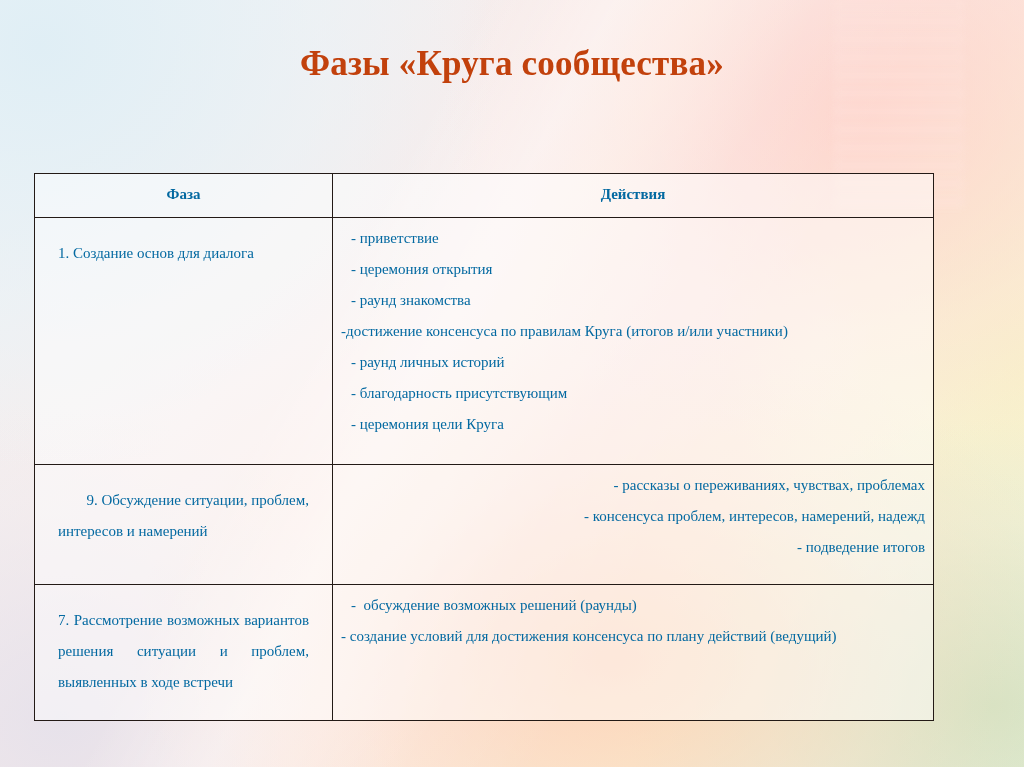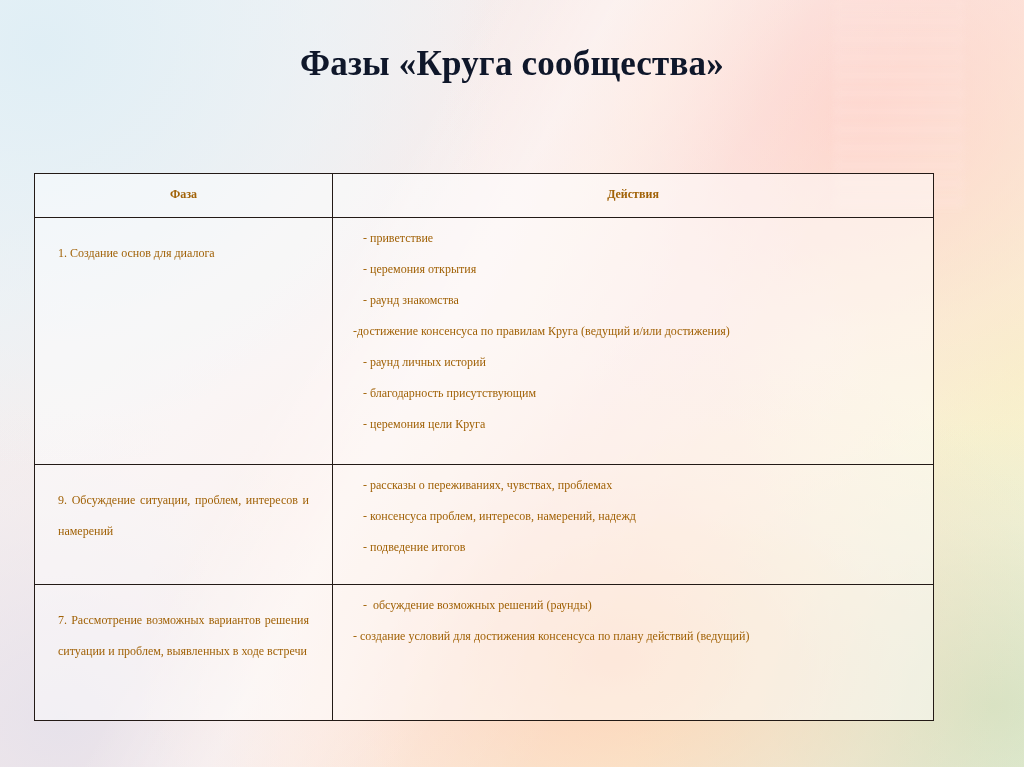--- a/index.html
+++ b/index.html
@@ -81,43 +81,43 @@
   
   #title {
     position: absolute;
     top: 44px;
     left: 0;
     width: 1024px;
     text-align: center;
     z-index: 2;
     font-size: 35px;
     font-weight: bold;
-    color: #0f172a;
+    color: #c2410c;
     letter-spacing: 0.2px;
     white-space: nowrap;
   }
 
   
   #phases-table {
     position: absolute;
     left: 34px;
     top: 173px;
     width: 899px;
     border-collapse: collapse;
     z-index: 2;
     table-layout: fixed;
     background: rgba(255,255,255,0.30);
   }
   #phases-table td, #phases-table th {
     border: 1.6px solid #231a16;
     vertical-align: top;
     padding: 5px 8px 7px 8px;
-    font-size: 12px;
+    font-size: 15px;
     line-height: 31px;
-    color: #a16207;
+    color: #0369a1;
     background: rgba(255,255,255,0.26);
   }
   col.c-phase  { width: 298px; }
   col.c-action { width: 601px; }
 
   thead th {
     text-align: center;
     font-weight: bold;
     font-size: 17.5px;
     padding: 6px 8px 8px 8px;
@@ -135,32 +135,32 @@
   }
   td.phase-cell p { margin: 15px; }
   
   td.phase-cell.indent-wrap p {
     padding-left: 34px;
     text-indent: -34px;
   }
 
   
   td.action-cell { text-align: left; }
-  td.action-cell .line { display: block; white-space: pre-wrap; margin-left: 12px; }
+  td.action-cell .line { display: block; white-space: pre-wrap; }
   td.action-cell .line.pad { padding-left: 10px; }
   td.action-cell .line.justify {
     text-align: justify;
     text-align-last: left;
     -moz-text-align-last: left;
     white-space: normal;
   }
 
   
   tr.row-1 td { height: 247px; }
-  tr.row-2 td { height: 120px; }
+  tr.row-2 td { height: 120px; text-align: right; }
   tr.row-3 td { height: 136px; }
 </style>
 </head>
 <body>
 
 <div id="slide-bg"></div>
 
 <h1 id="title">Фазы «Круга сообщества»</h1>
 
 <table id="phases-table">
@@ -176,21 +176,21 @@
   </thead>
   <tbody>
     <tr class="row-1">
       <td class="phase-cell indent-wrap">
         <p>1.  Создание основ для диалога</p>
       </td>
       <td class="action-cell">
         <span class="line pad">- приветствие</span>
         <span class="line pad">- церемония открытия</span>
         <span class="line pad">- раунд знакомства</span>
-        <span class="line justify">-достижение консенсуса по правилам Круга (ведущий и/или достижения)</span>
+        <span class="line justify">-достижение консенсуса по правилам Круга (итогов и/или участники)</span>
         <span class="line pad">- раунд личных историй</span>
         <span class="line pad">- благодарность присутствующим</span>
         <span class="line pad">- церемония цели Круга</span>
       </td>
     </tr>
     <tr class="row-2">
       <td class="phase-cell">
         <p>9.  Обсуждение ситуации, проблем, интересов и намерений</p>
       </td>
       <td class="action-cell">

